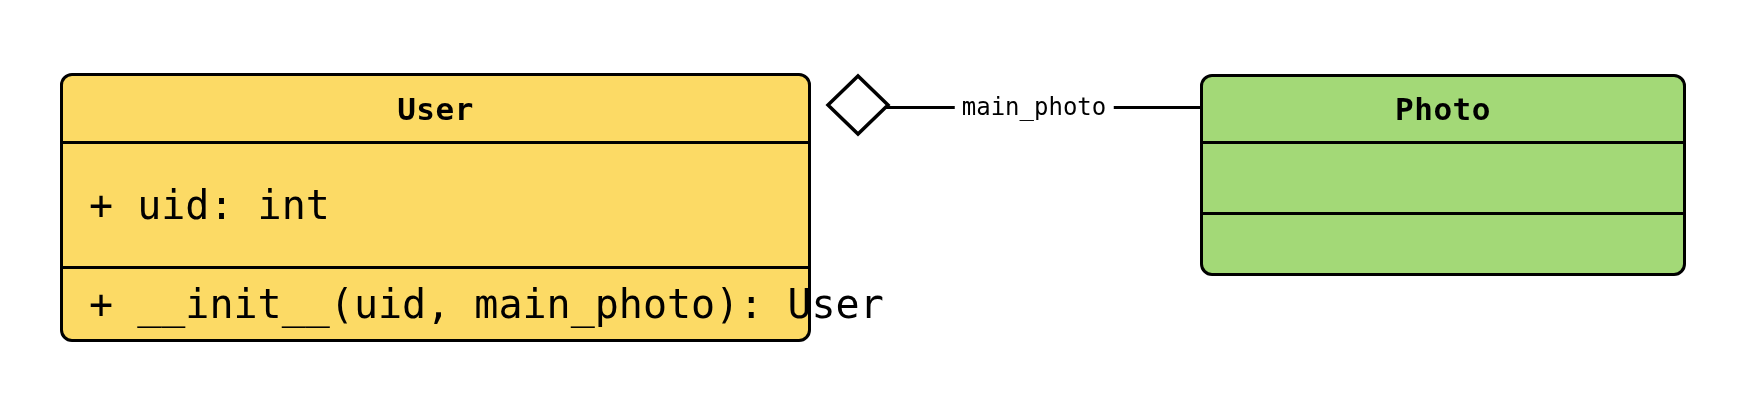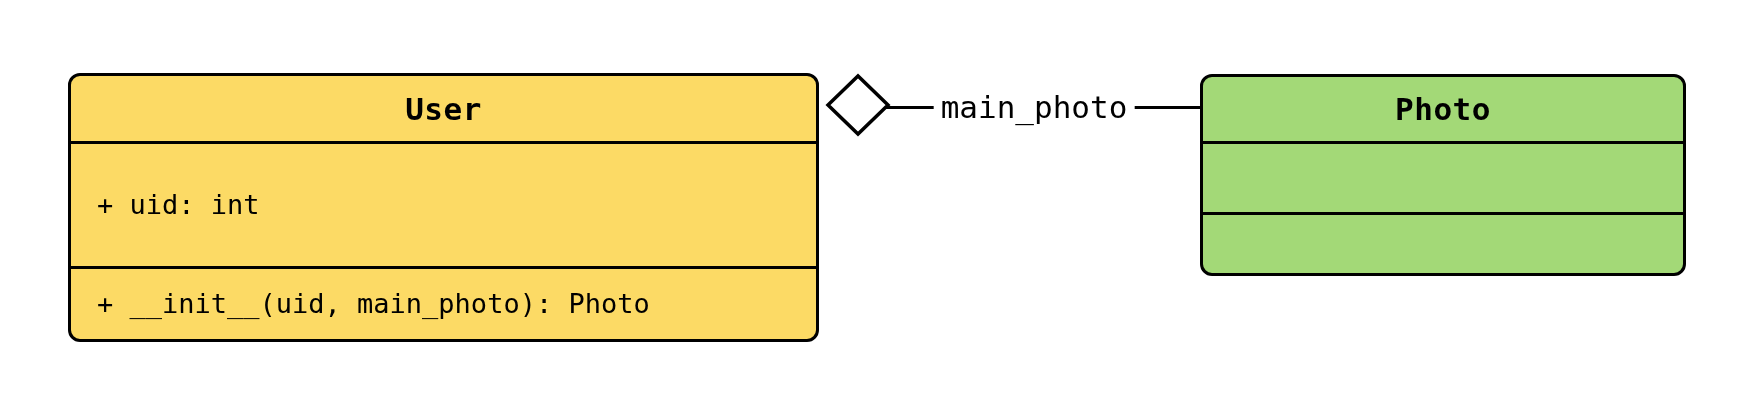--- a/index.html
+++ b/index.html
@@ -38,27 +38,27 @@
     align-items: center;
     justify-content: center;
     font-weight: bold;
     font-size: 31px;
     letter-spacing: 0.5px;
   }
   .member-lines {
     display: flex;
     flex-direction: column;
     justify-content: center;
-    font-size: 27px;
+    font-size: 40px;
     line-height: 38px;
     padding-left: 26px;
     white-space: pre;
   }
   #user-box {
-    left: 68px;
+    left: 60px;
     top: 73px;
     width: 751px;
     height: 269px;
   }
   #user-box .compartment.title-compartment { height: 65px; }
   #user-box .compartment.attrs-compartment { height: 125px; flex: none; }
   #user-box .compartment.methods-compartment { flex: 1; }
   #photo-box {
     left: 1200px;
     top: 74px;
@@ -77,21 +77,21 @@
     height: 3px;
     background: #000000;
   }
   .rel-label {
     position: absolute;
     left: 1034px;
     top: 107px;
     transform: translate(-50%, -50%);
     background: #ffffff;
     padding: 0 7px;
-    font-size: 31px;
+    font-size: 24px;
     white-space: nowrap;
   }
   .diamond-wrap {
     position: absolute;
     left: 824px;
     top: 72px;
     width: 68px;
     height: 68px;
   }
 </style>
@@ -99,21 +99,21 @@
 <body>
 
 <div class="canvas">
 
   <div class="uml-class" id="user-box" style="background-color: rgb(252, 218, 101);">
     <div class="compartment title-compartment class-title">User</div>
     <div class="compartment attrs-compartment member-lines">
       <div>+ uid: int</div>
     </div>
     <div class="compartment methods-compartment member-lines">
-      <div>+ __init__(uid, main_photo): Photo</div>
+      <div>+ __init__(uid, main_photo): User</div>
     </div>
   </div>
 
   <div class="diamond-wrap">
     <svg width="68" height="68" viewBox="0 0 68 68">
       <polygon points="4,33 34,4 64,33 34,62" fill="#ffffff" stroke="#000000" stroke-width="3.5"></polygon>
     </svg>
   </div>
 
   <div class="rel-line"></div>

